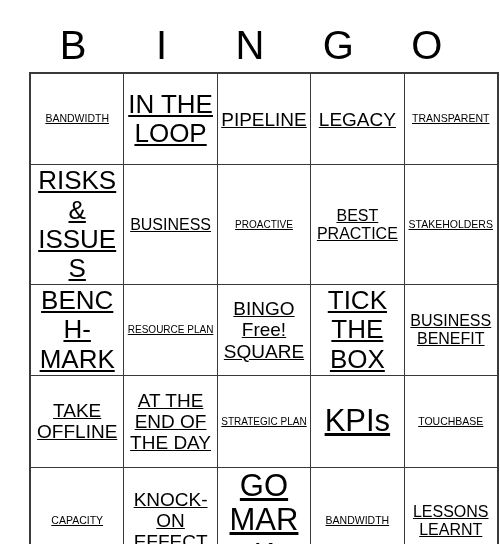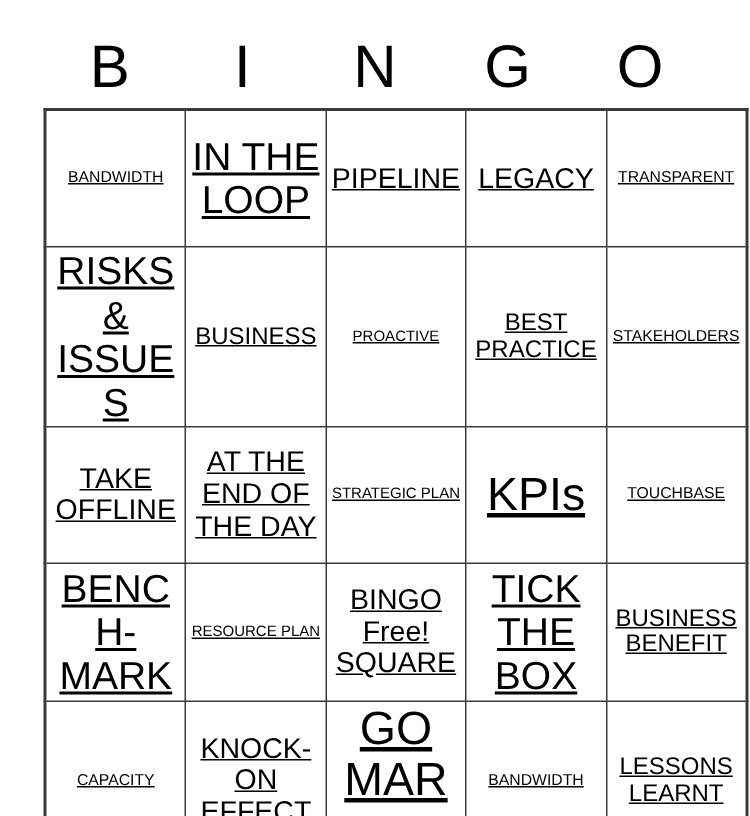--- a/index.html
+++ b/index.html
@@ -107,50 +107,50 @@
           </td>
           <td>
             <span class="cell-text sz-m">BEST PRACTICE</span>
           </td>
           <td>
             <span class="cell-text sz-xs">STAKEHOLDERS</span>
           </td>
         </tr>
         <tr>
           <td>
+            <span class="cell-text sz-xl">BENCH- MARK</span>
+          </td>
+          <td>
+            <span class="cell-text sz-s">RESOURCE PLAN</span>
+          </td>
+          <td>
+            <span class="cell-text sz-l">BINGO Free! SQUARE</span>
+          </td>
+          <td>
+            <span class="cell-text sz-xl">TICK THE BOX</span>
+          </td>
+          <td>
+            <span class="cell-text sz-m">BUSINESS BENEFIT</span>
+          </td>
+        </tr>
+        <tr>
+          <td>
             <span class="cell-text sz-l">TAKE OFFLINE</span>
           </td>
           <td>
             <span class="cell-text sz-l">AT THE END OF THE DAY</span>
           </td>
           <td>
             <span class="cell-text sz-s">STRATEGIC PLAN</span>
           </td>
           <td>
             <span class="cell-text sz-xxl">KPIs</span>
           </td>
           <td>
             <span class="cell-text sz-xs">TOUCHBASE</span>
-          </td>
-        </tr>
-        <tr>
-          <td>
-            <span class="cell-text sz-xl">BENCH- MARK</span>
-          </td>
-          <td>
-            <span class="cell-text sz-s">RESOURCE PLAN</span>
-          </td>
-          <td>
-            <span class="cell-text sz-l">BINGO Free! SQUARE</span>
-          </td>
-          <td>
-            <span class="cell-text sz-xl">TICK THE BOX</span>
-          </td>
-          <td>
-            <span class="cell-text sz-m">BUSINESS BENEFIT</span>
           </td>
         </tr>
         <tr>
           <td>
             <span class="cell-text sz-xs">CAPACITY</span>
           </td>
           <td>
             <span class="cell-text sz-l">KNOCK- ON EFFECT</span>
           </td>
           <td>

